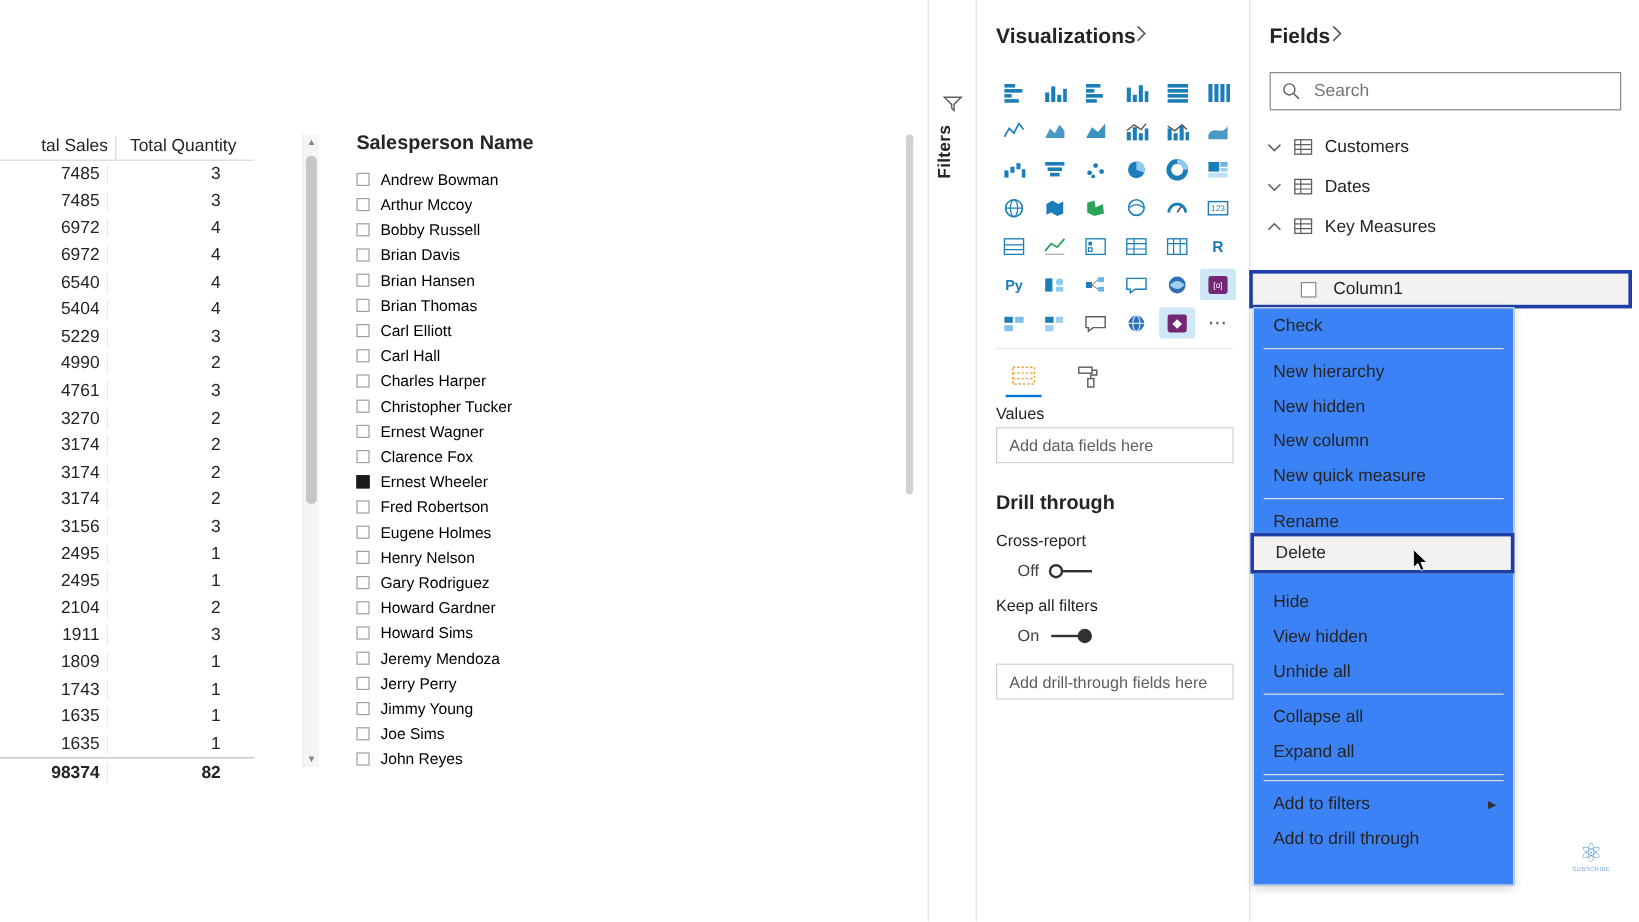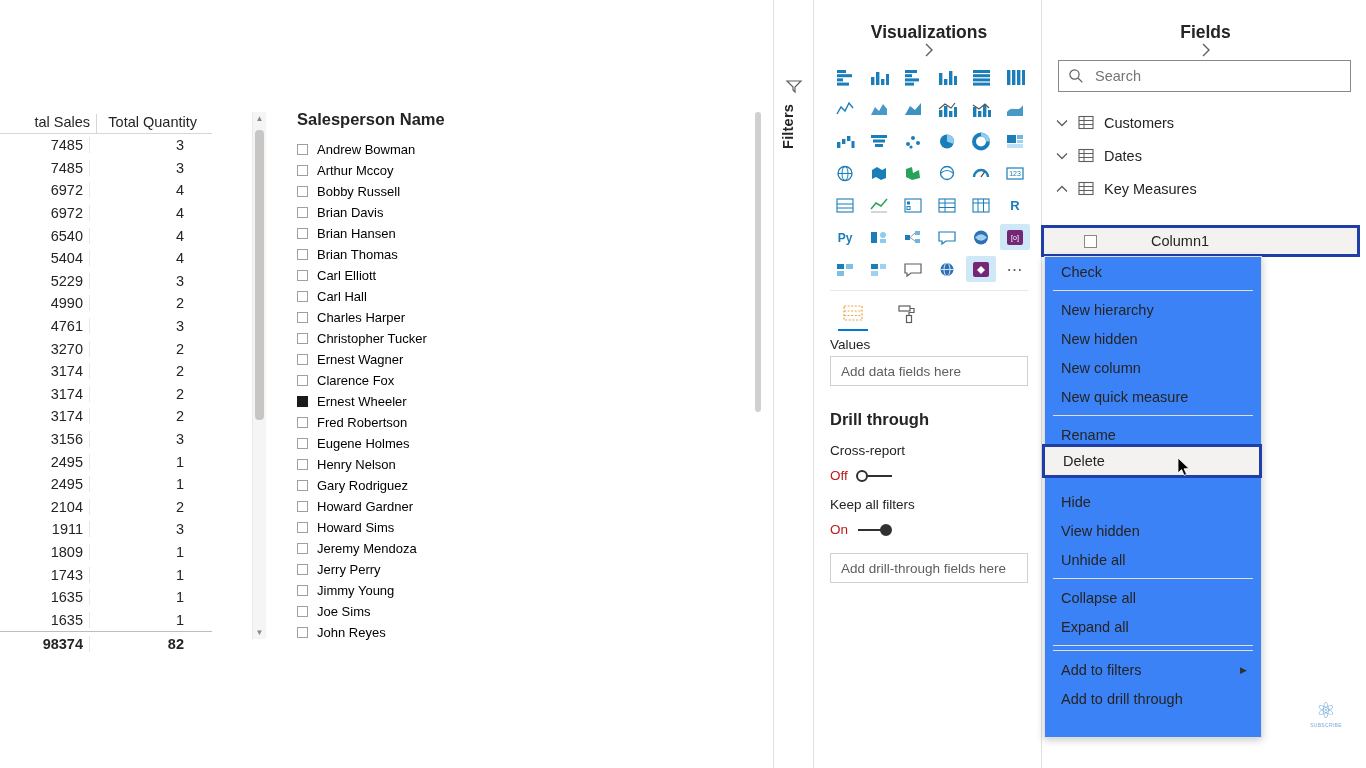--- a/index.html
+++ b/index.html
@@ -101,22 +101,22 @@
     font-size: 14.5px; font-weight: bold; color: #252423;
     letter-spacing: 0.2px;
   }
 
   
   .viz-pane {
     position: absolute; left: 813px; top: 0; width: 228px; height: 768px;
     background: #ffffff; border-left: 1px solid #e0e0e0;
   }
   .pane-head {
-    display: flex; align-items: center; justify-content: flex-end;
-    height: 60px; padding: 0 14px 0 16px; box-sizing: border-box; flex-direction: column;
+    display: flex; align-items: center; justify-content: flex-start;
+    height: 60px; padding: 0 14px 0 16px; box-sizing: border-box;
   }
   .pane-title { font-size: 17.5px; font-weight: bold; color: #252423; }
   .pane-chevron { color: #605e5c; font-size: 15px; }
 
   .viz-grid {
     padding: 4px 14px 0 16px;
     display: grid; grid-template-columns: repeat(6, 1fr);
     gap: 6px 4px;
   }
   .viz-cell {
@@ -144,21 +144,21 @@
     font-size: 13.5px; color: #605e5c; background: #fff; box-sizing: border-box;
   }
 
   .section-title {
     font-size: 16.5px; font-weight: bold; color: #252423;
     padding: 24px 0 0 16px;
   }
   .sub-label { font-size: 13.5px; color: #252423; padding: 14px 0 0 16px; }
 
   .toggle-row { display: flex; align-items: center; padding: 10px 0 0 16px; }
-  .toggle-row .t-state { font-size: 13.5px; color: #b91c1c; width: 26px; }
+  .toggle-row .t-state { font-size: 13.5px; color: #404040; width: 26px; margin-left: 18px; }
   .switch { position: relative; width: 38px; height: 12px; }
   .switch .track { position: absolute; left: 8px; top: 5px; width: 28px; height: 2px; background: #323130; }
   .switch .knob {
     position: absolute; top: 0; width: 12px; height: 12px; border-radius: 50%;
     box-sizing: border-box;
   }
   .switch.off .knob { left: 0; border: 2px solid #323130; background: #fff; }
   .switch.on .knob { left: 24px; background: #323130; border: 2px solid #323130; }
   .switch.on .track { left: 2px; }
 
@@ -177,21 +177,21 @@
     font-family: "Liberation Sans", sans-serif; background: transparent;
   }
   .tree { padding-top: 14px; font-size: 14.5px; color: #252423; }
   .tree-row { display: flex; align-items: center; height: 33px; padding-left: 14px; }
   .tree-row .caret { width: 22px; color: #605e5c; font-size: 10px; display: flex; align-items: center; }
   .tree-row .tbl-ic { width: 26px; display: flex; align-items: center; color: #605e5c; }
 
   .field-row-highlight {
     position: absolute; left: 1041px; top: 225px; width: 319px; height: 32px;
     border: 3px solid #1f3ea8; box-sizing: border-box; background: #f3f2f1;
-    display: flex; align-items: center; padding-left: 40px; gap: 40px;
+    display: flex; align-items: center; padding-left: 40px;
   }
   .field-row-highlight .fchk {
     width: 13px; height: 13px; border: 1px solid #8a8886; background: #fff;
     margin-right: 14px; box-sizing: border-box;
   }
   .field-row-highlight .fname { font-size: 14.5px; color: #252423; }
 
   
   .ctx-menu {
     position: absolute; left: 1044px; top: 256px; width: 216px; height: 480px;

